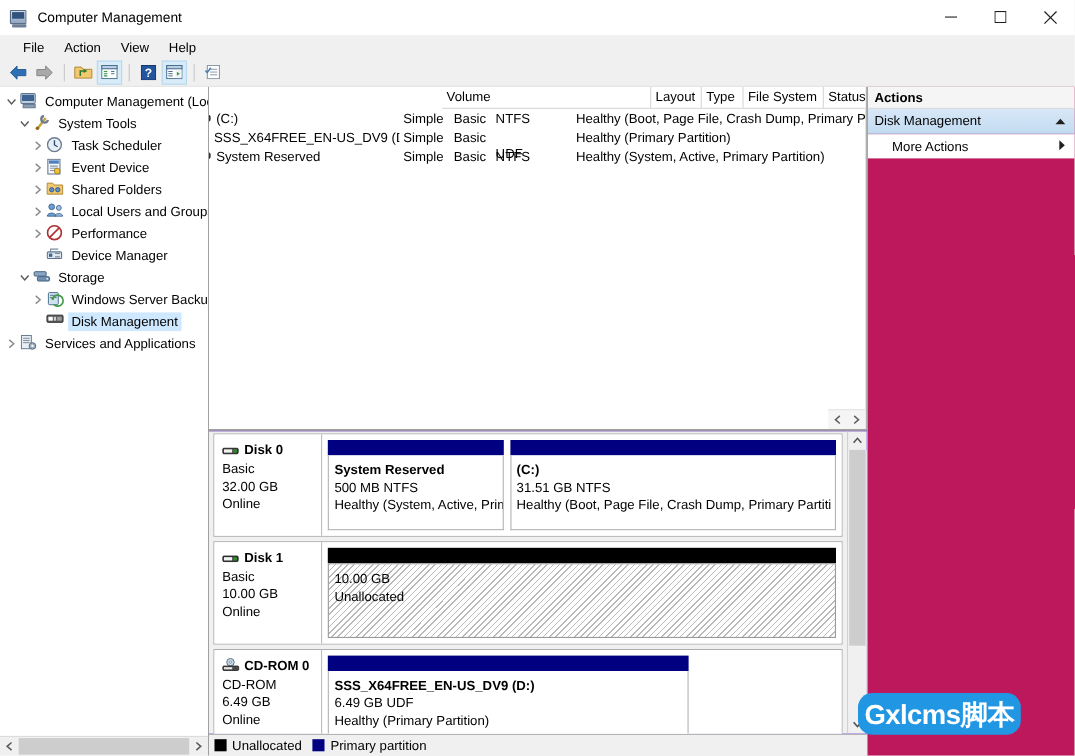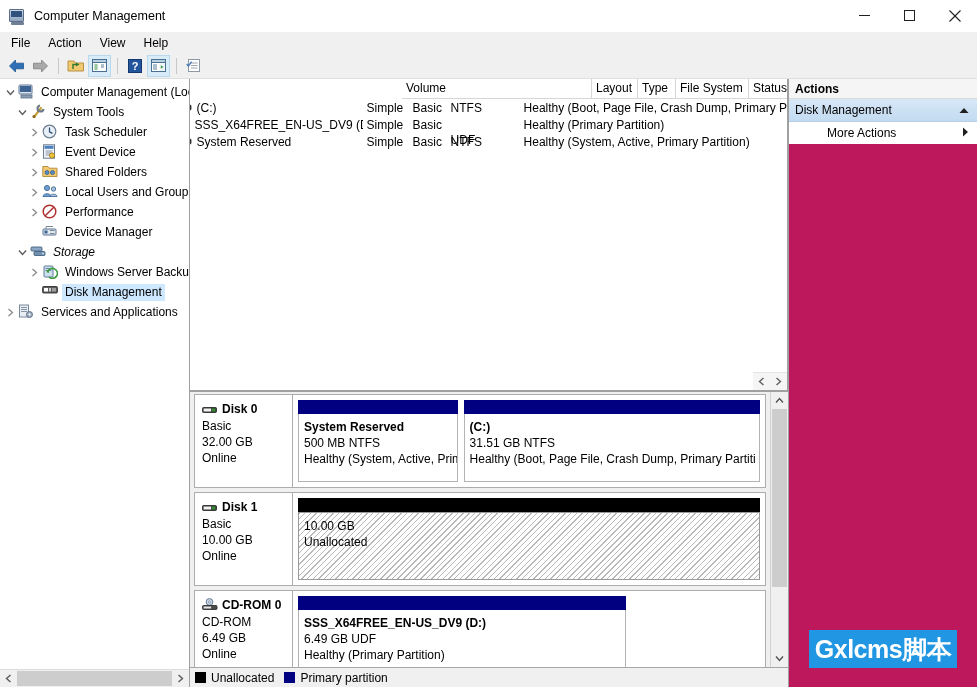--- a/index.html
+++ b/index.html
@@ -68,21 +68,21 @@
     color: #202020;
   }
   .win-btn svg { display: block; }
 
   
   .menubar {
     height: 21px;
     background: #f0f0f0;
     display: flex;
     align-items: center;
-    padding-left: 2px;
+    padding-left: 12px;
     flex: 0 0 auto;
   }
   .menu-item {
     padding: 2px 9px;
     font-size: 12px;
     color: #000000;
     white-space: nowrap;
   }
 
   
@@ -416,33 +416,34 @@
   .actions-group span.lbl { flex: 1 1 auto; }
   .actions-item {
     height: 22px;
     flex: 0 0 22px;
     display: flex;
     align-items: center;
     padding: 0 8px 0 22px;
     font-size: 12px;
     background: #ffffff;
   }
-  .actions-item span.lbl { flex: 1 1 auto; margin-left: 16px; }
+  .actions-item span.lbl { flex: 1 1 auto; }
   .tri { color: #202020; }
 
   
   .watermark {
     position: absolute;
-    left: 809px; top: 630px;
+    left: 780px; top: 630px;
     width: 148px; height: 38px;
     background: #2196e3;
     display: flex;
     align-items: center;
     justify-content: center;
     overflow: hidden;
+    border-radius: 13px;
   }
   .watermark-text {
     color: #ffffff;
     font-weight: bold;
     font-size: 25px;
     letter-spacing: -0.5px;
     white-space: nowrap;
     font-family: "Liberation Sans", sans-serif;
   }
 </style>
@@ -661,21 +662,21 @@
             <svg width="16" height="14" viewBox="0 0 16 14">
               <rect x="1" y="5" width="13" height="6" rx="1" fill="#dfe6ee" stroke="#5b7390" stroke-width="1"></rect>
               <rect x="2.5" y="6.5" width="3" height="3" fill="#3c6392"></rect>
               <path d="M8 6.5 L12.5 6.5 M8 9.5 L12.5 9.5" stroke="#7b8a9b" stroke-width="1"></path>
               <path d="M4 5 L4 2.5 L11 2.5" fill="none" stroke="#7b8a9b" stroke-width="1"></path>
             </svg>
           </div>
           <div class="tnode-label">Device Manager</div>
         </div>
 
-        <div class="tnode" style="padding-left:14px;font-style:italic;">
+        <div class="tnode" style="padding-left:14px;">
           <div class="twisty">
             <svg width="9" height="9" viewBox="0 0 9 9">
                 <path d="M1 2.5 L4.5 6.5 L8 2.5" fill="none" stroke="#5a5a5a" stroke-width="1.3"></path>
               </svg>
           </div>
           <div class="ticon">
             <svg width="16" height="14" viewBox="0 0 16 14">
               <rect x="1" y="3" width="11" height="4" rx="1" fill="#8ba6c4" stroke="#45637f" stroke-width="0.9"></rect>
               <rect x="4" y="7.5" width="11" height="4" rx="1" fill="#6f90b3" stroke="#45637f" stroke-width="0.9"></rect>
               <circle cx="13" cy="9.5" r="0.9" fill="#d7e6f2"></circle>

